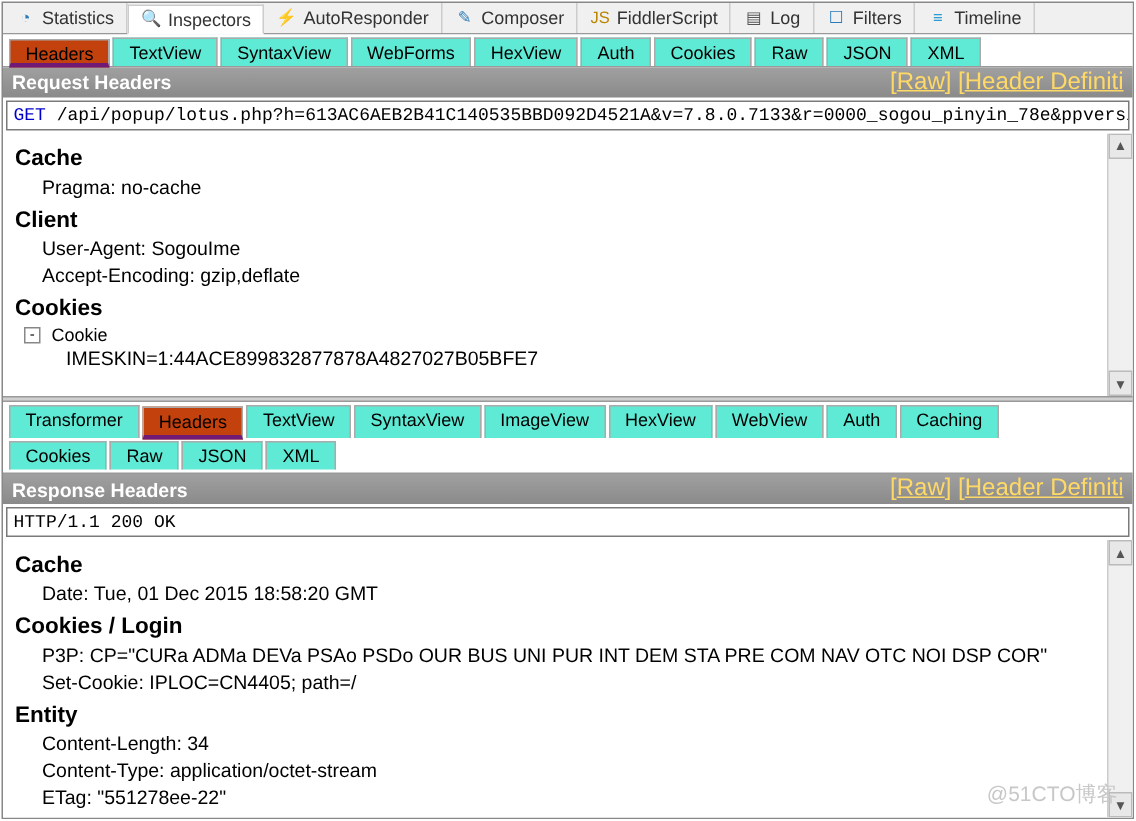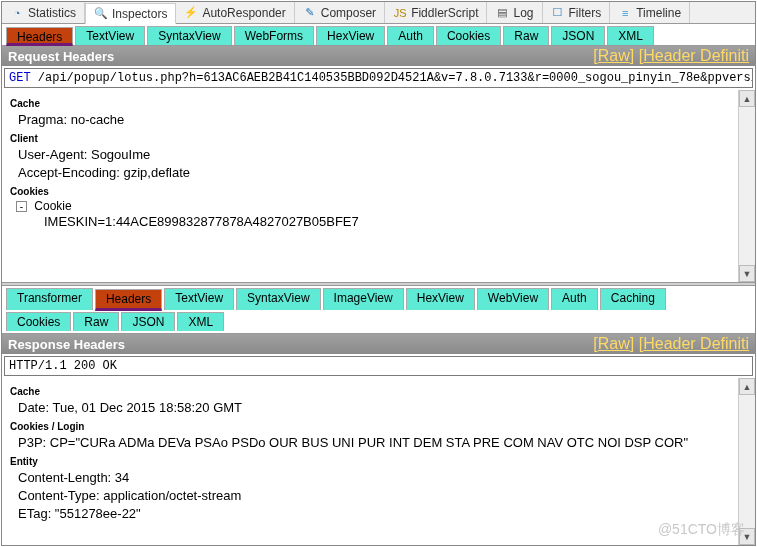--- a/index.html
+++ b/index.html
@@ -23,22 +23,22 @@
 .request-line { font-family: "Courier New", monospace; font-size: 12px; background: #fff; border: 1px solid #7a7a7a; margin: 2px; padding: 2px 4px; white-space: nowrap; overflow: hidden; }
 .request-line .method { color: #0000cc; }
 .request-line .url { color: #000; }
 
 .content-pane { flex: 1; overflow: hidden; position: relative; background: #fff; }
 .content-inner { padding: 4px 2px 4px 8px; overflow: hidden; }
 .scrollbar { position: absolute; right: 0; top: 0; bottom: 0; width: 17px; background: #f0f0f0; border-left: 1px solid #ccc; display: flex; flex-direction: column; }
 .scroll-btn { height: 17px; background: #e8e8e8; border: 1px solid #bbb; display: flex; align-items: center; justify-content: center; font-size: 9px; color: #555; cursor: pointer; }
 .scroll-track { flex: 1; }
 
-.group-header { font-weight: bold; color: #000; margin-top: 4px; margin-bottom: 2px; font-size: 10px; }
-.group-item { margin-left: 8px; font-size: 13px; line-height: 18px; }
+.group-header { font-weight: bold; color: #000; margin-top: 4px; margin-bottom: 2px; font-size: 15px; }
+.group-item { margin-left: 18px; font-size: 13px; line-height: 18px; }
 .tree-toggle { display: inline-block; width: 11px; height: 11px; border: 1px solid #888; text-align: center; line-height: 9px; font-size: 10px; margin-right: 4px; cursor: pointer; background: #fff; vertical-align: middle; }
 
 .splitter { height: 4px; background: #d0d0d0; border-top: 1px solid #999; border-bottom: 1px solid #999; cursor: ns-resize; }
 
 .top-half { display: flex; flex-direction: column; height: 258px; }
 .bottom-half { display: flex; flex-direction: column; flex: 1; }
 
 .sub-tabs2 { display: flex; flex-wrap: wrap; background: #fff; border-bottom: 1px solid #999; padding-top: 2px; padding-left: 4px; }
 .sub-tabs2 .sub-tab { margin-bottom: 2px; }
 
@@ -164,20 +164,21 @@
       <span>HTTP/1.1 200 OK</span>
     </div>
 
     <div class="content-pane">
       <div class="content-inner">
         <div class="group-header">Cache</div>
         <div class="group-item">Date: Tue, 01 Dec 2015 18:58:20 GMT</div>
 
         <div class="group-header">Cookies / Login</div>
         <div class="group-item">P3P: CP="CURa ADMa DEVa PSAo PSDo OUR BUS UNI PUR INT DEM STA PRE COM NAV OTC NOI DSP COR"</div>
+        <div class="group-item">Set-Cookie: IPLOC=CN4405; path=/</div>
 
         <div class="group-header">Entity</div>
         <div class="group-item">Content-Length: 34</div>
         <div class="group-item">Content-Type: application/octet-stream</div>
         <div class="group-item">ETag: "551278ee-22"</div>
       </div>
       <div class="scrollbar">
         <div class="scroll-btn">▲</div>
         <div class="scroll-track"></div>
         <div class="scroll-btn">▼</div>

